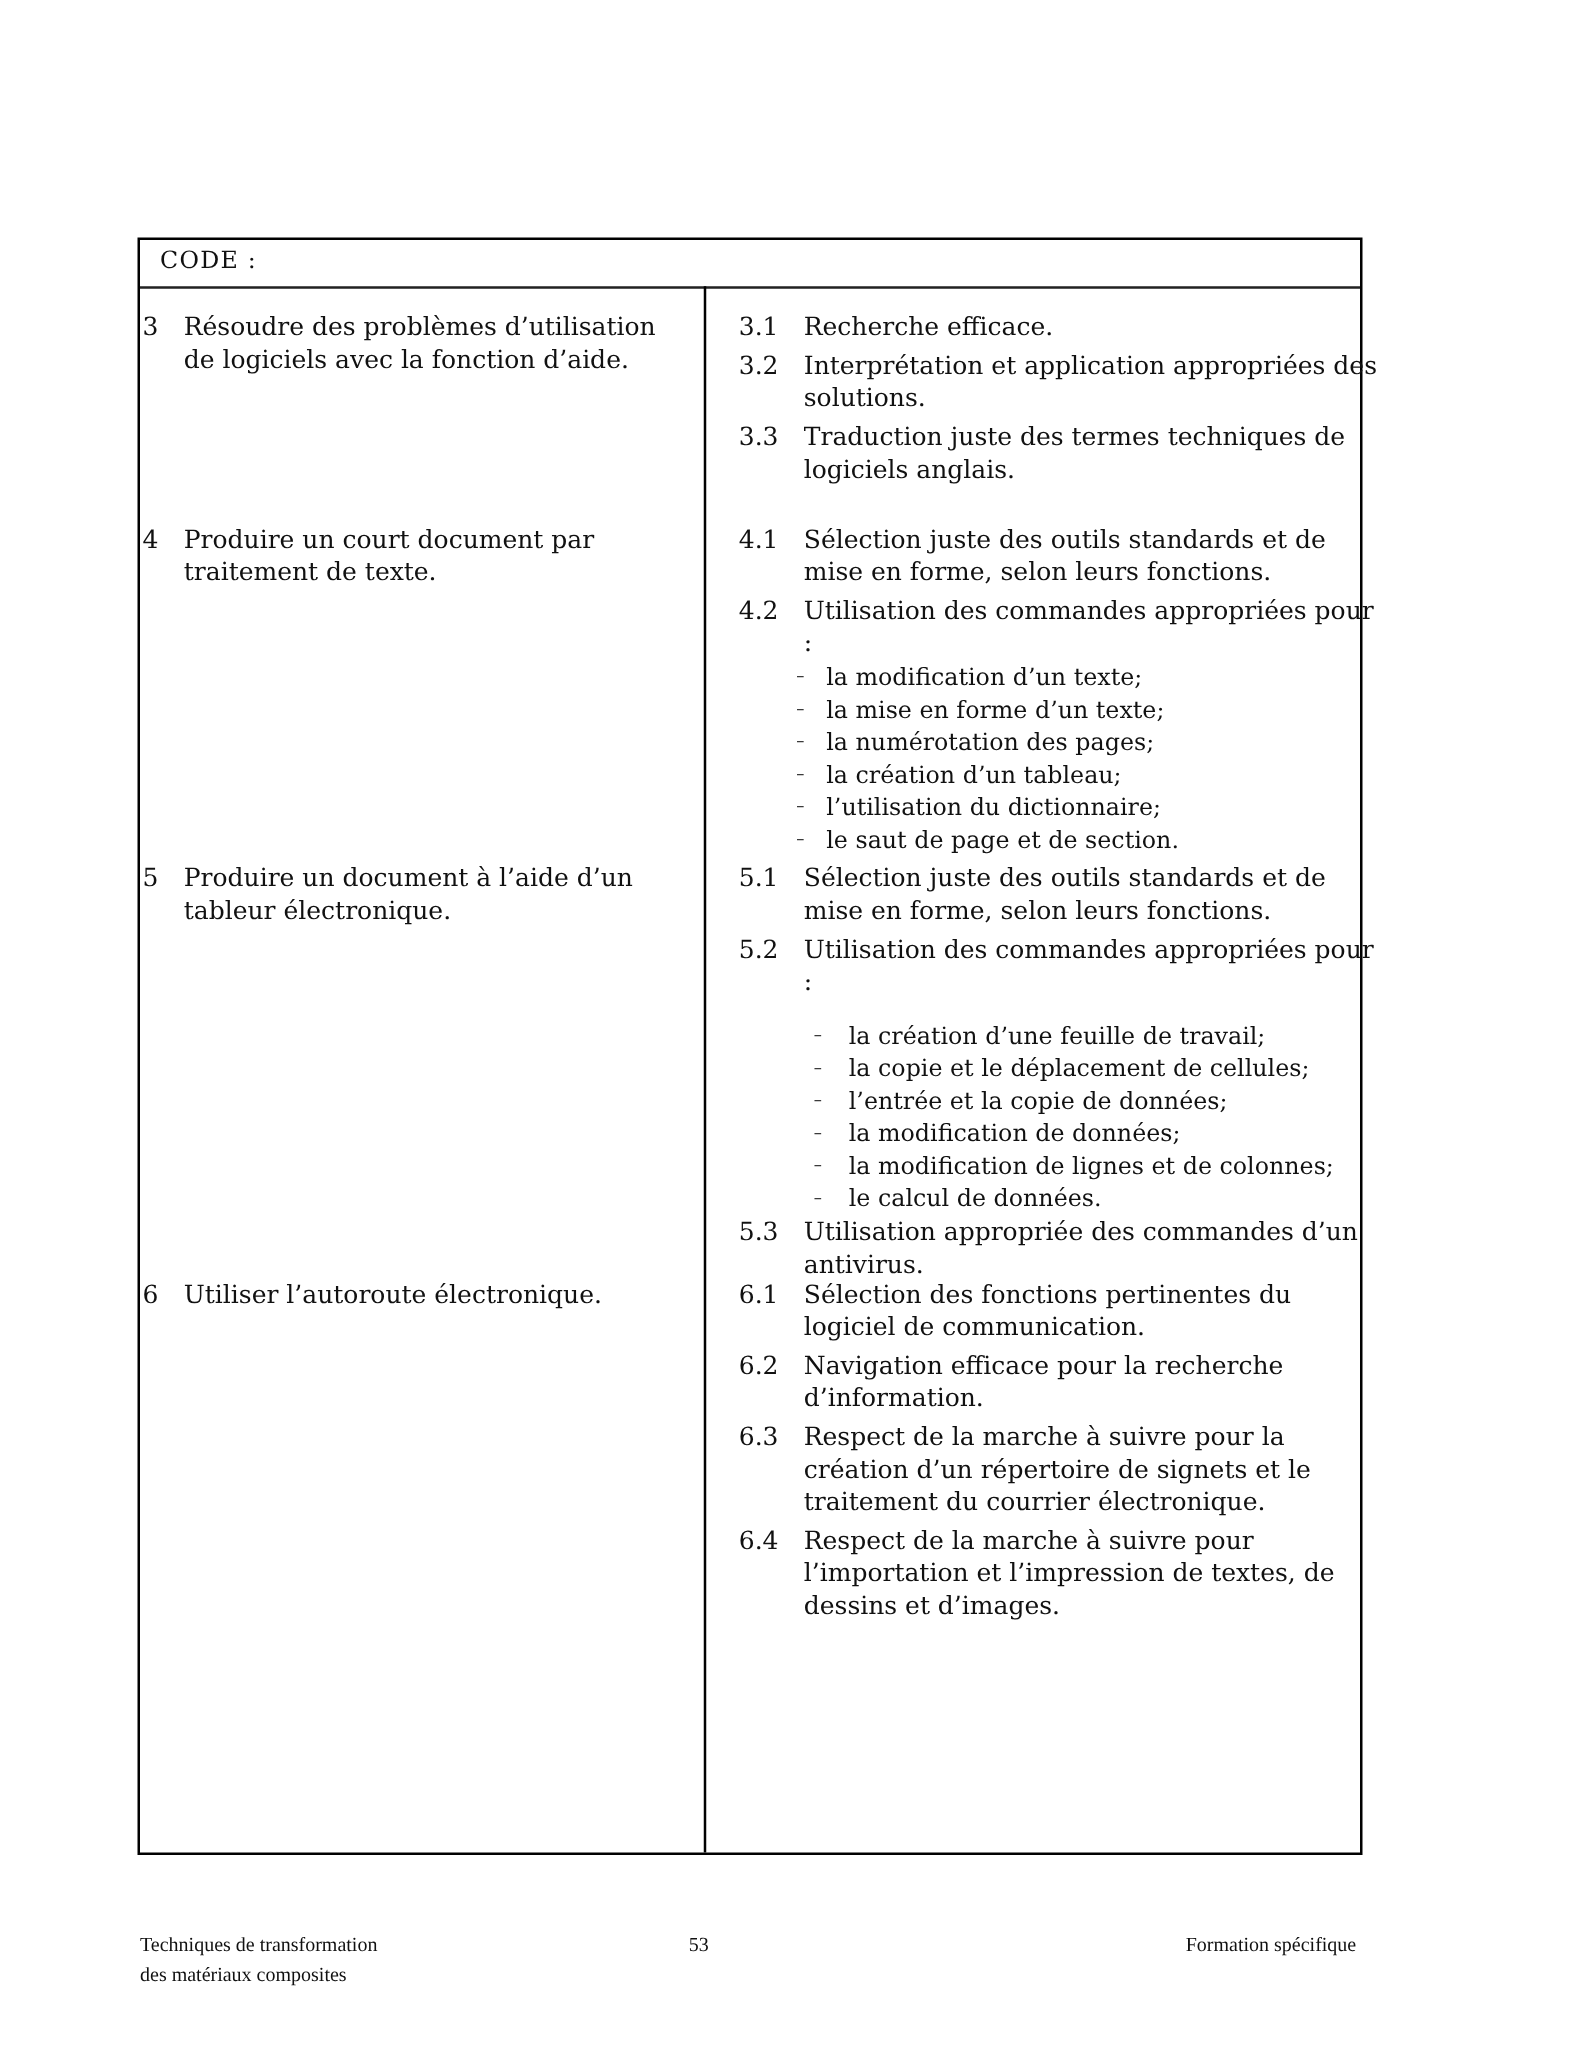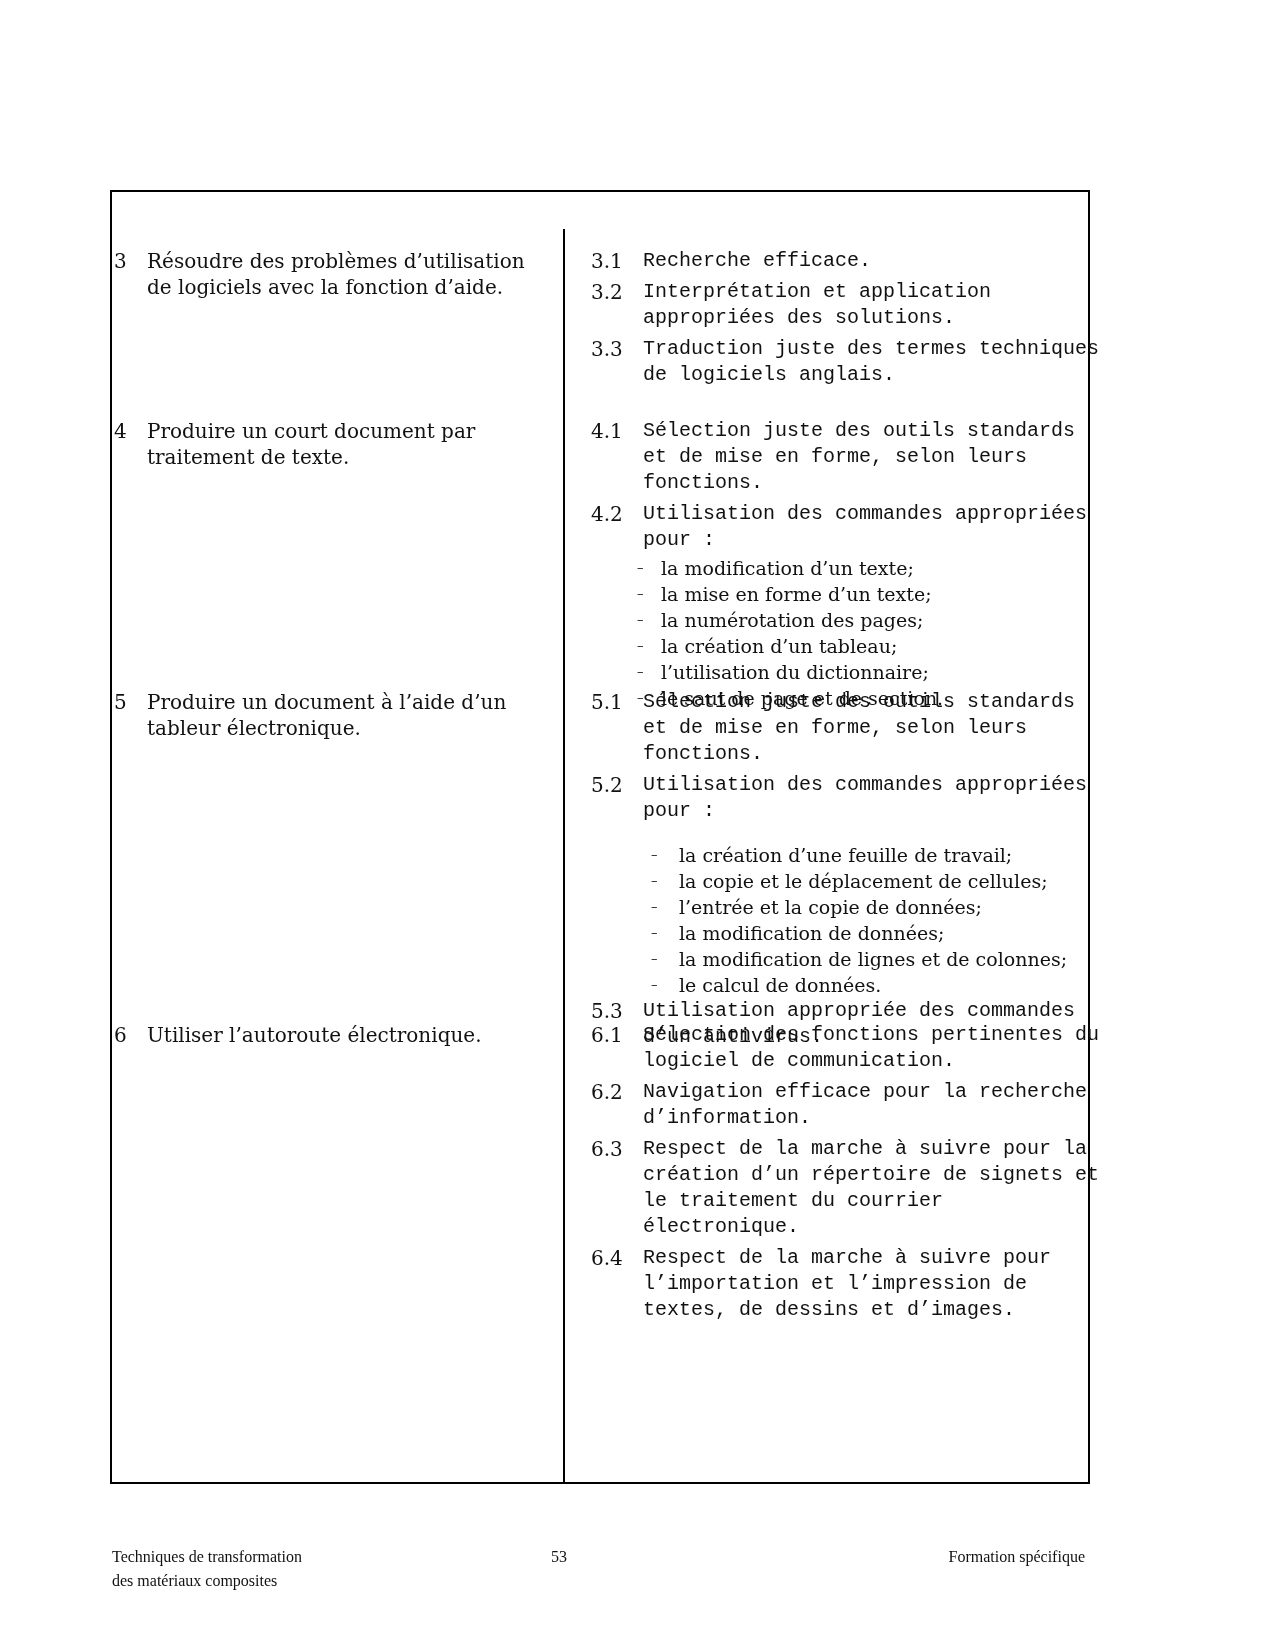--- a/index.html
+++ b/index.html
@@ -7,32 +7,35 @@
   .table{position:absolute;left:110px;top:190px;width:980px;height:1294px;border:2px solid #000;box-sizing:border-box;}
   .code-row{position:absolute;left:0;top:0;right:0;height:37px;border-bottom:2px solid #222;}
   .code-label{position:absolute;left:16px;top:5px;font-size:19px;letter-spacing:1px;}
   .divider{position:absolute;left:451px;top:37px;bottom:0;width:2px;background:#000;}
   .comp{position:absolute;left:0;width:450px;font-size:20px;line-height:26px;}
   .comp .num{position:absolute;left:2px;top:0;}
   .comp .txt{position:absolute;left:35px;width:400px;}
   .crit{position:absolute;left:451px;width:520px;font-size:20px;line-height:26px;padding-left:28px;}
   .item{position:relative;margin-bottom:5px;}
   .item .n{position:absolute;left:0;top:0;}
-  .item .t{margin-left:52px;display:block;font-family:Liberation Mono, monospace;}
+  .item .t{margin-left:52px;display:block;}
   .sub{position:relative;font-size:19px;line-height:26px;}
   .sub .d{position:absolute;left:46px;top:0;font-size:13px;}
   .sub .t{margin-left:70px;display:block;}
   .sub.wide .d{left:60px;}
   .sub.wide .t{margin-left:88px;}
   .footer{position:absolute;top:1545px;font-family:"Liberation Serif",serif;font-size:16px;line-height:24px;}
 </style>
 </head>
 <body>
 
 <div class="table">
+  <div class="code-row">
+    <span class="code-label">CODE :</span>
+  </div>
   <div class="divider"></div>
 
   <div class="comp" style="top:56px">
     <span class="num">3</span>
     <span class="txt">Résoudre des problèmes d’utilisation de logiciels avec la fonction d’aide.</span>
   </div>
   <div class="crit" style="top:56px">
     <div class="item">
         <span class="n">3.1</span>
         <span class="t">Recherche efficace.</span>

